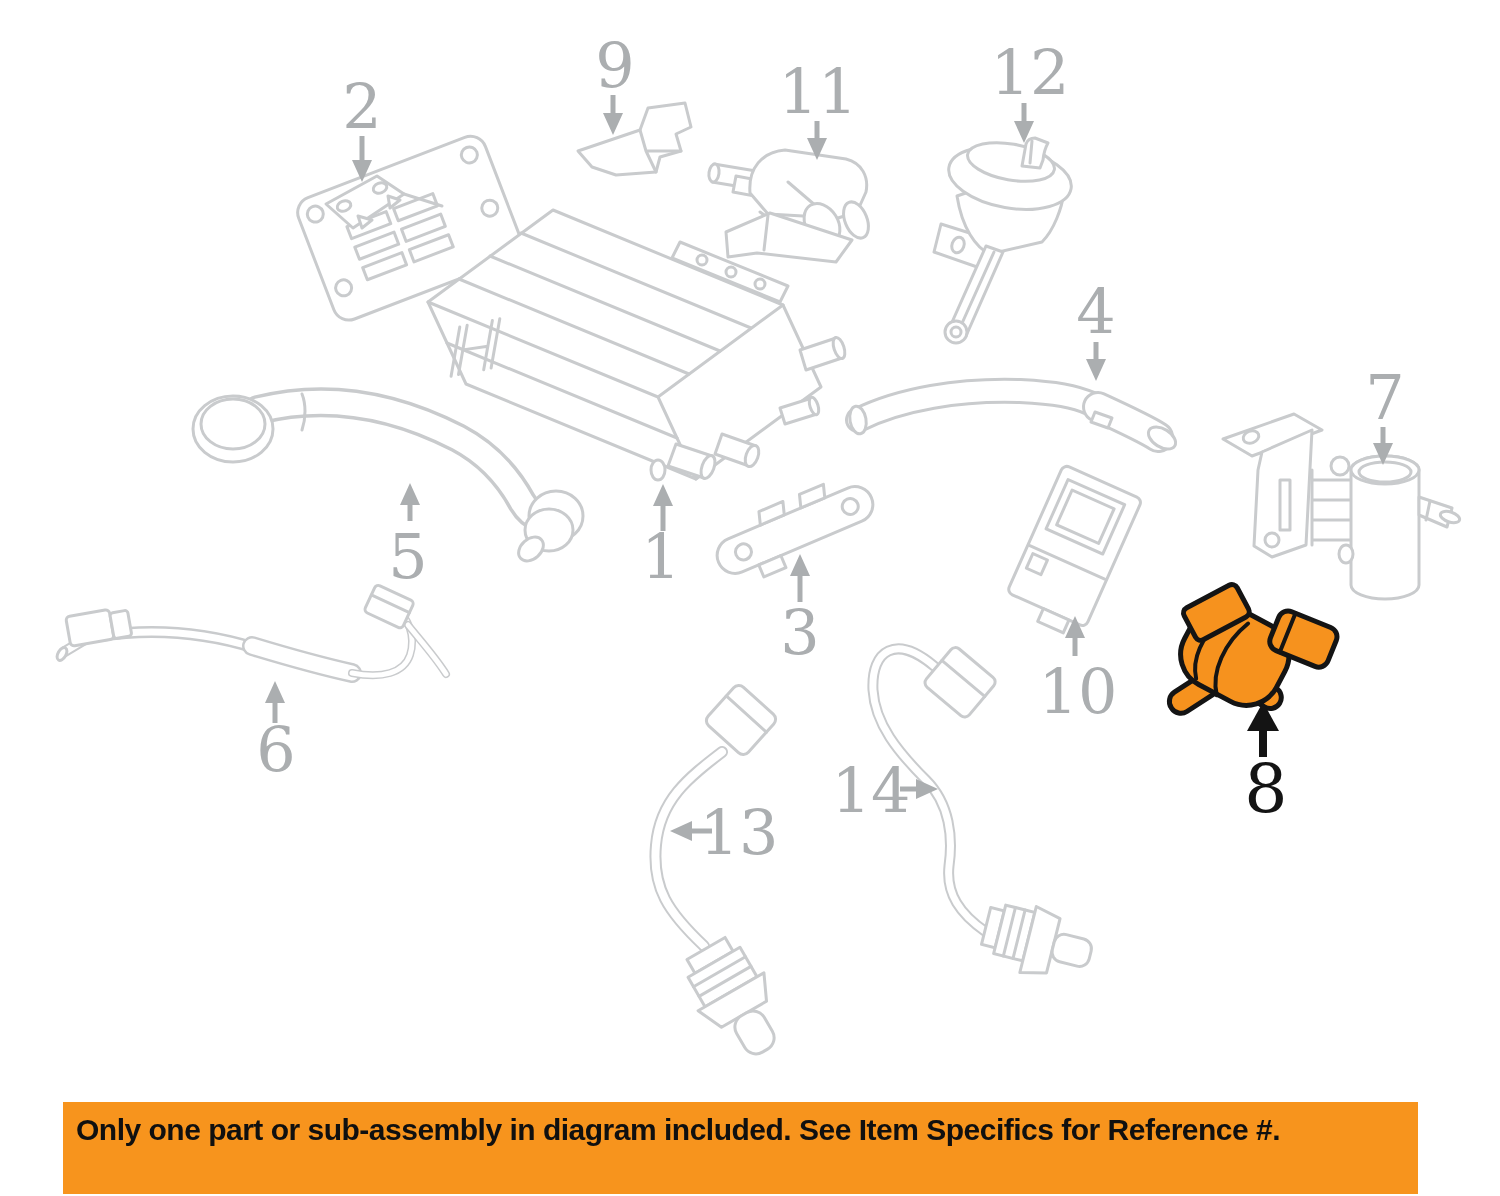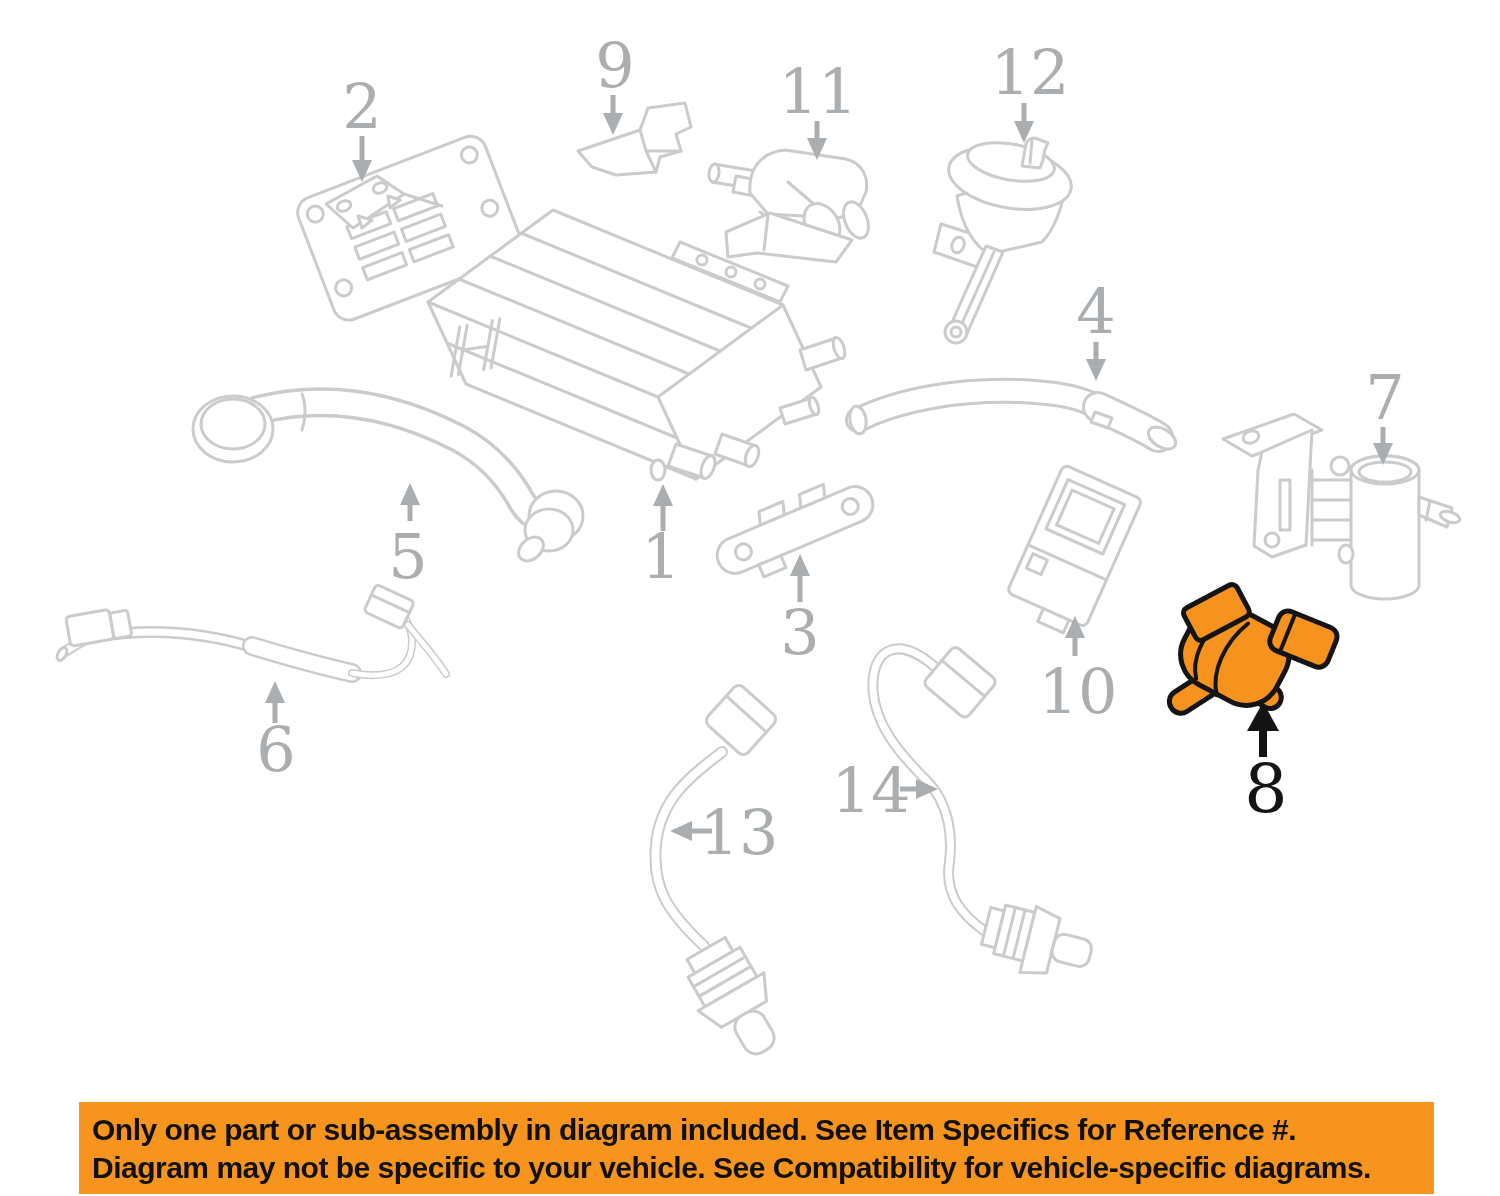--- a/index.html
+++ b/index.html
@@ -15,21 +15,21 @@
   .t-i { stroke:#fff; fill:none; stroke-linecap:round; }
   .lbl { fill:var(--label,#abaeb0); font-family:"DejaVu Serif", serif; font-size:62px; text-anchor:middle; }
   .arr { stroke:var(--label,#abaeb0); stroke-width:5; fill:none; }
   .arrh{ fill:var(--label,#abaeb0); stroke:none; }
   .hl  { fill:var(--highlight,#f6921e); stroke:var(--highlight-outline,#141414); stroke-width:5; stroke-linejoin:round; }
   .hl-ln { stroke:var(--highlight-outline,#141414); stroke-width:4; fill:none; stroke-linecap:round; }
   .blk { fill:var(--highlight-outline,#141414); stroke:none; }
   .blk-arr { stroke:var(--highlight-outline,#141414); stroke-width:8; fill:none; }
   .lbl8{ fill:var(--highlight-outline,#141414); font-family:"DejaVu Serif", serif; font-size:68px; text-anchor:middle; }
   .banner {
-    position:absolute; left:79px; top:1102px; width:1355px; height:92px;
+    position:absolute; left:63px; top:1102px; width:1355px; height:92px;
     background:var(--banner-bg,#f7941d); color:var(--banner-text,#101010);
     box-sizing:border-box; padding:9px 13px 0 13px;
     font-weight:bold; font-size:30px; line-height:38px; letter-spacing:-0.5px;
     white-space:nowrap;
   }
 </style>
 </head>
 <body>
 
 <div class="stage">
@@ -317,15 +317,14 @@
     <g>
       <line class="blk-arr" x1="1263" y1="757" x2="1263" y2="729"></line>
       <polygon class="blk" points="1263,702 1247,731 1279,731"></polygon>
       <text class="lbl8" x="1266" y="812">8</text>
     </g>
   </g>
 </svg>
 
   <div class="banner">
     <div>Only one part or sub-assembly in diagram included. See Item Specifics for Reference #.</div>
-    <div>Diagram may not be specific to your vehicle. See Compatibility for vehicle-specific diagrams.</div>
   </div>
 </div>
 
 </body></html>

